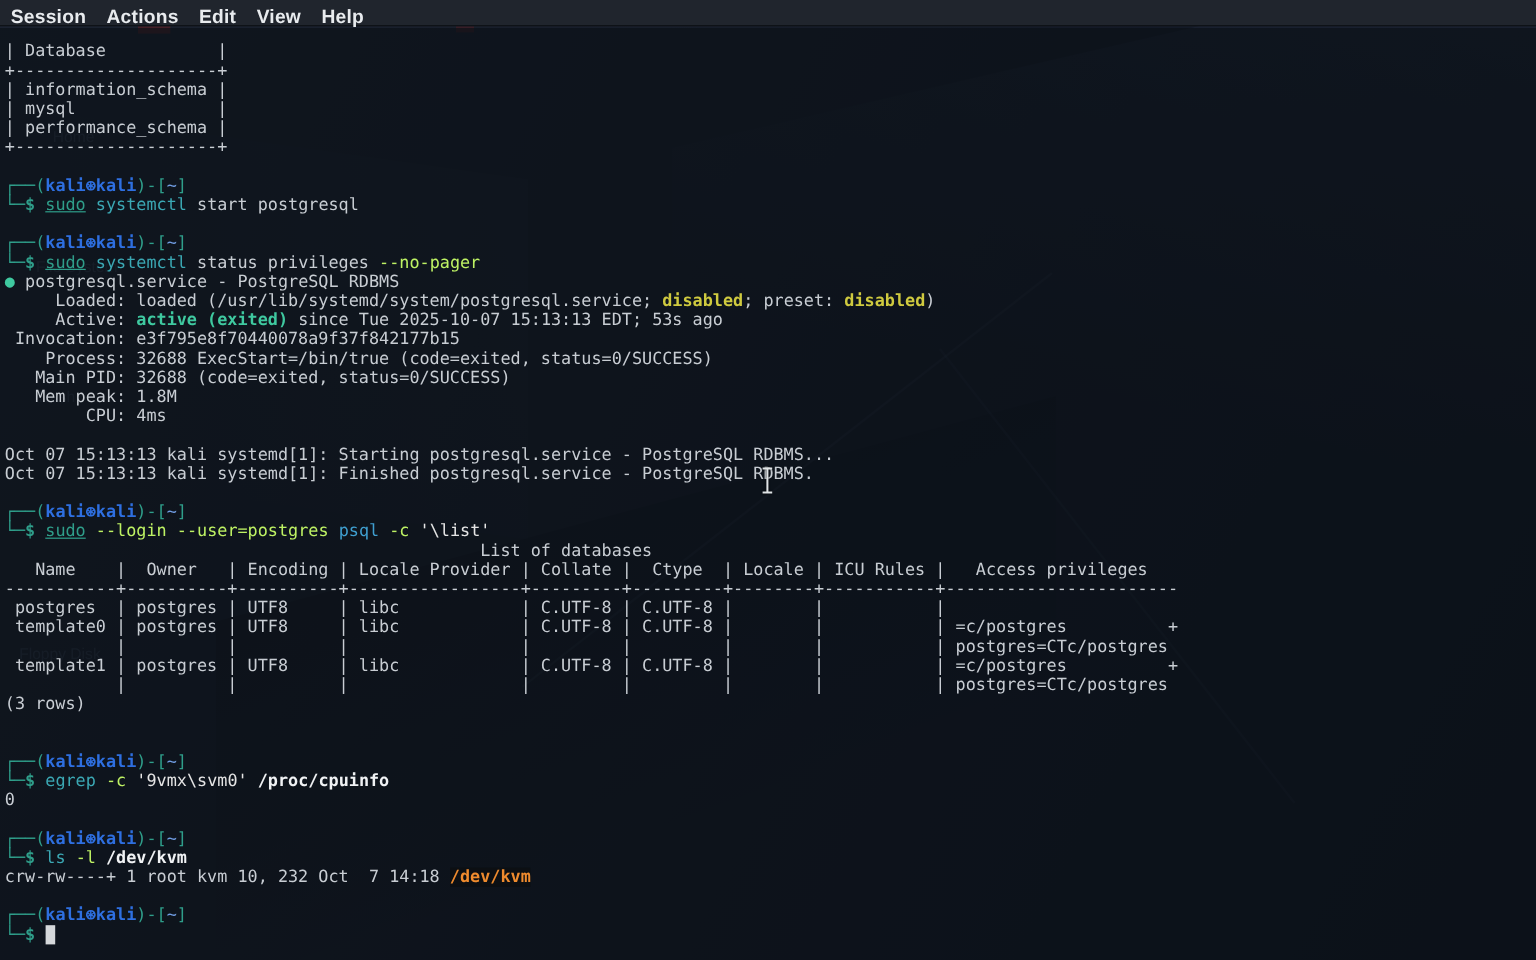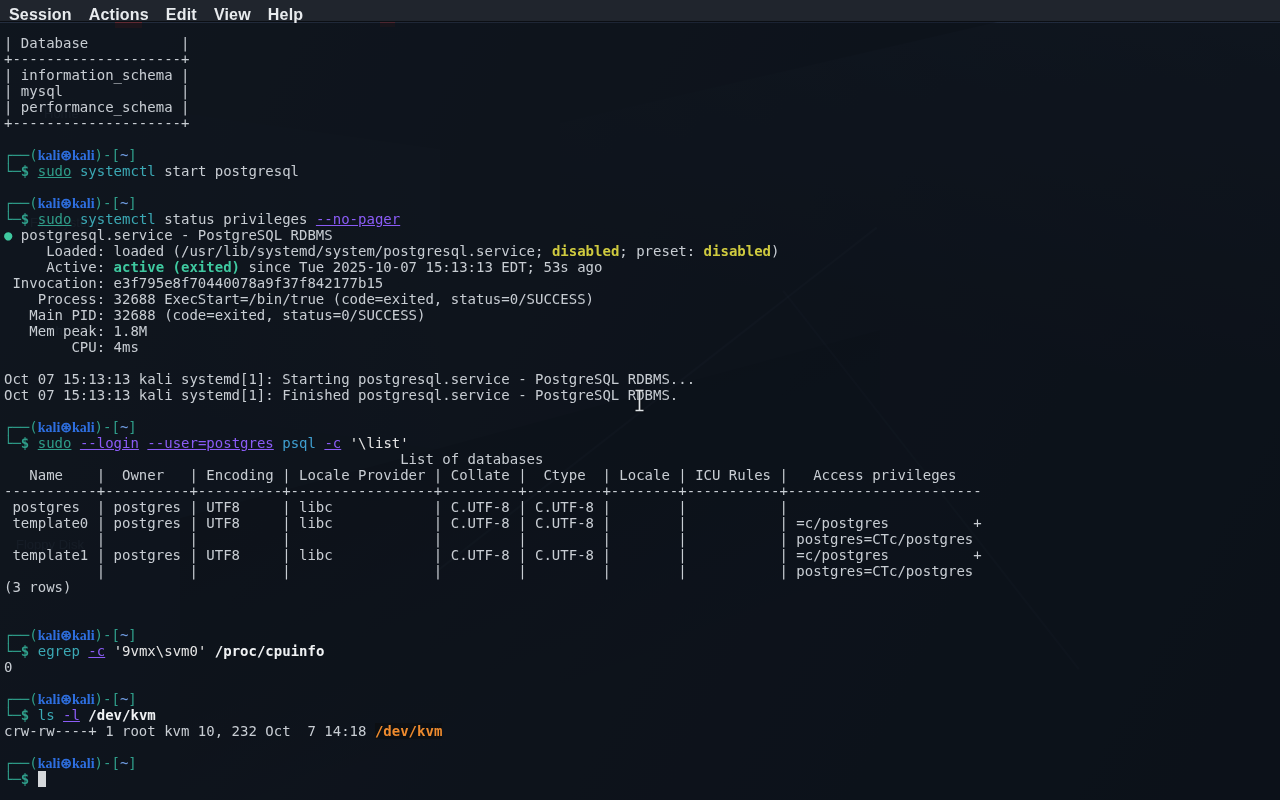--- a/index.html
+++ b/index.html
@@ -38,26 +38,26 @@
 
   
   .terminal{position:absolute;left:0;top:23px;right:0;bottom:0;z-index:2;
     background:rgba(10,15,22,.78);}
   .term-lines{position:absolute;left:4px;top:12px;
     font-family:"DejaVu Sans Mono",monospace;font-size:14px;line-height:16px;color:#c8cdd3;}
   .line{height:16px;white-space:pre;}
   .s-p  {color:#c8cdd3;}
   .s-f  {color:#2f9e8a;}
   .s-d  {color:#2f9e8a;font-weight:bold;}
-  .s-u  {color:#2e6fe0;font-weight:bold;font-family:Liberation Serif, serif;}
+  .s-u  {color:#2e6fe0;font-weight:bold;}
   .s-t  {color:#6f9be0;}
   .s-c  {color:#3ba8b4;}
   .s-c2 {color:#3f9fd0;}
   .s-s  {color:#2f9e8a;text-decoration:underline;}
-  .s-o  {color:#8b5cf6;text-decoration:underline;}
+  .s-o  {color:#bef264;}
   .s-y  {color:#e5e5e5;}
   .s-w  {color:#f0f2f4;font-weight:bold;}
   .s-m  {color:#3fc9a0;font-weight:bold;}
   .s-yb {color:#cfca3f;font-weight:bold;}
   .s-kvm{color:#ef8b2e;font-weight:bold;background:#0c0f13;}
   .s-dot{color:#3fc9a0;}
   .s-cur{background:#d5d8db;color:transparent;}
 
   
   .mouse-cursor{position:absolute;left:633px;top:389px;z-index:9;

